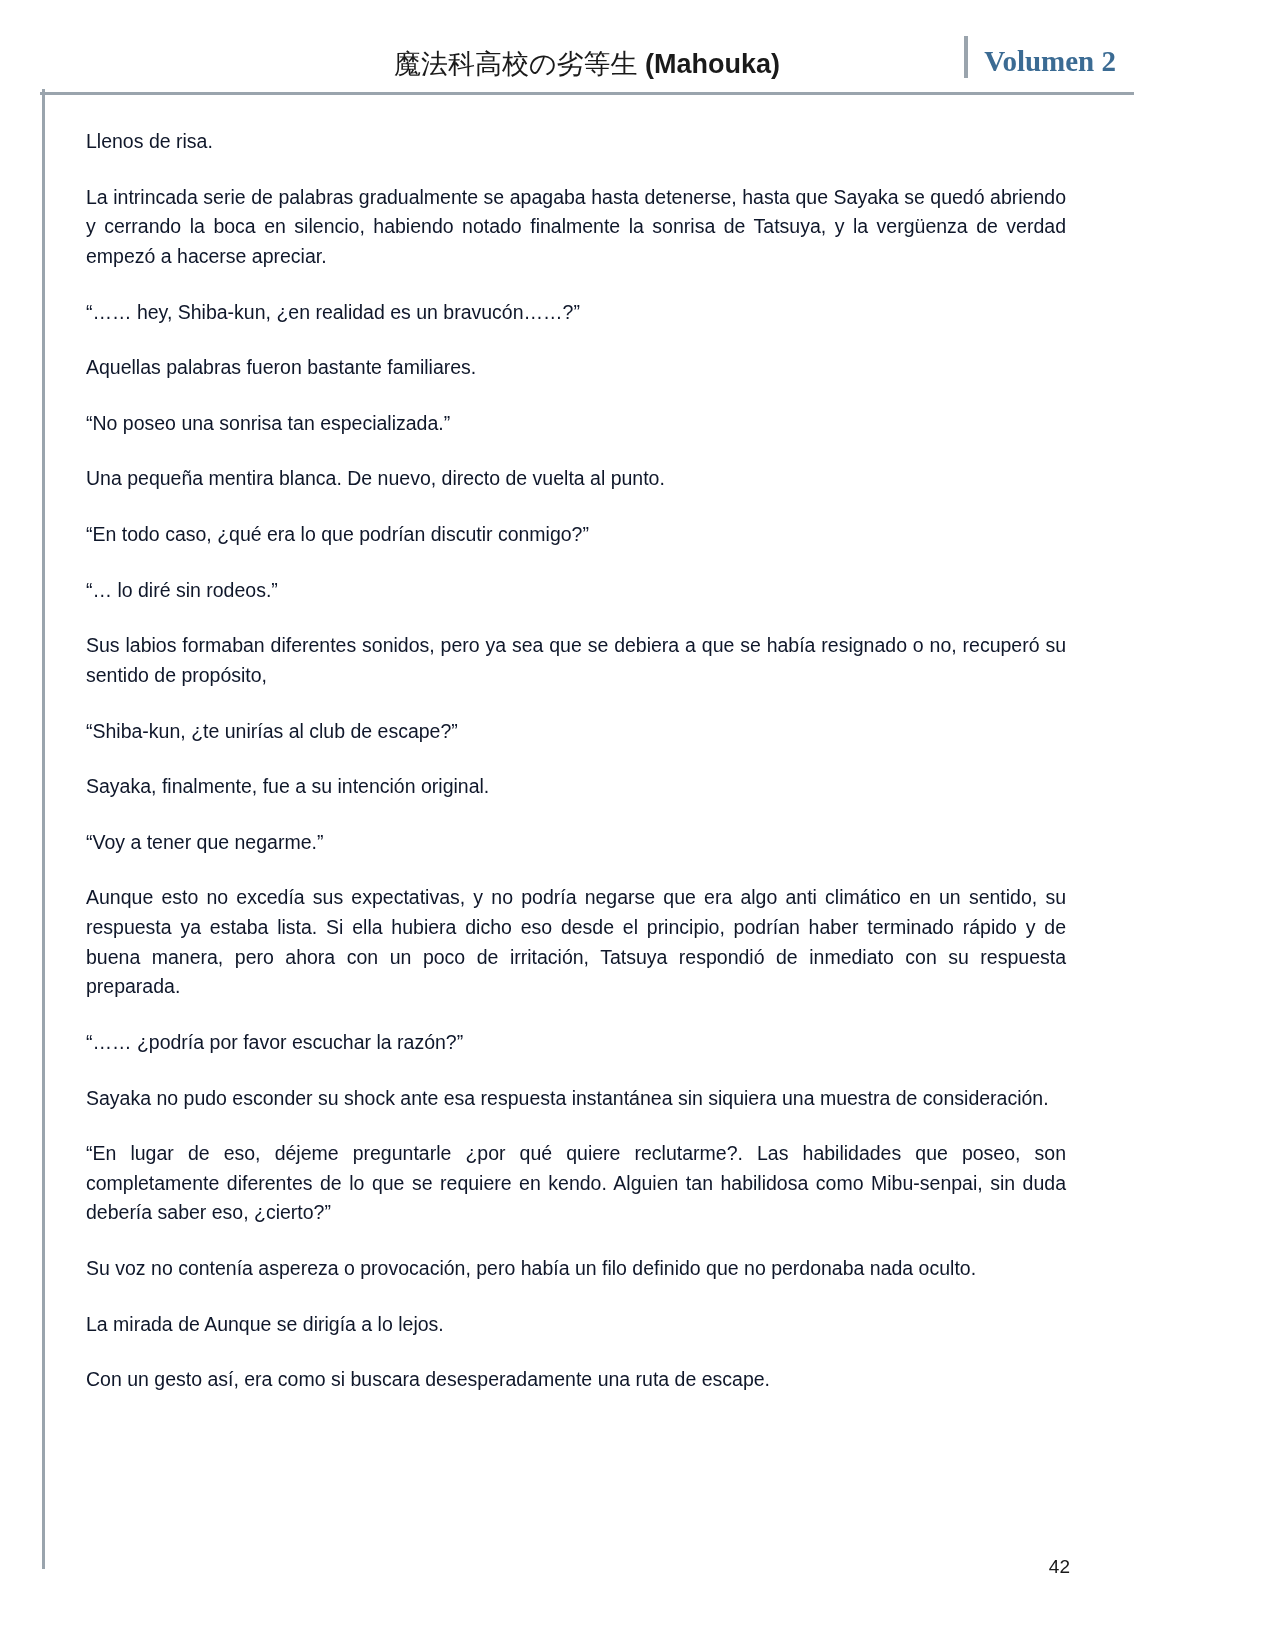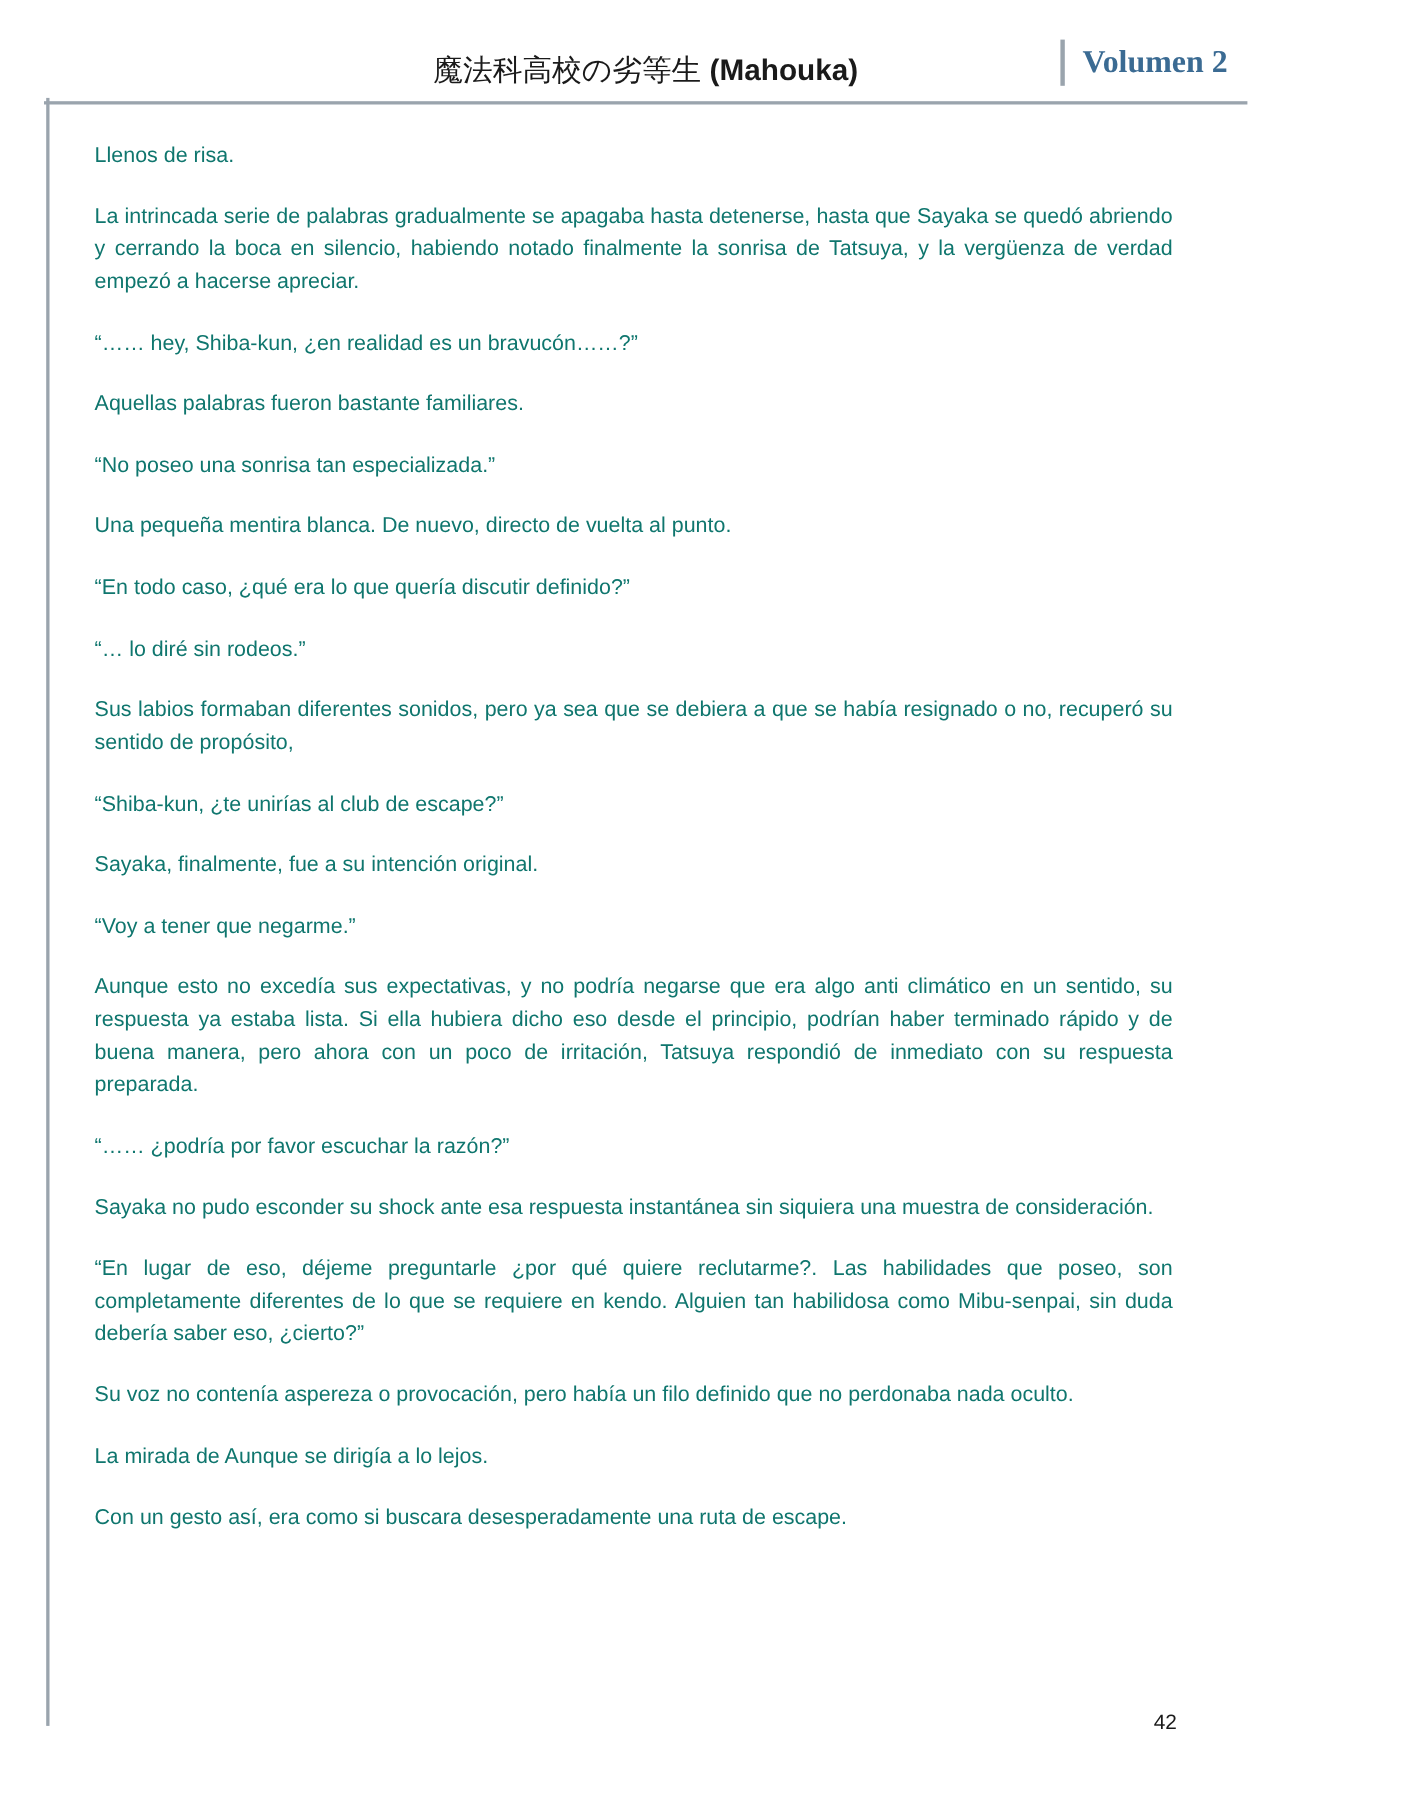--- a/index.html
+++ b/index.html
@@ -45,21 +45,21 @@
   .header-title .jp {
     font-family: "DejaVu Sans", sans-serif;
     font-weight: normal;
     font-size: 27px;
   }
   .header-right {
     position: absolute;
     right: 58px;
     bottom: 8px;
     display: flex;
-    align-items: center;
+    align-items: flex-end;
   }
   .header-sep {
     width: 4px;
     height: 42px;
     background: #9aa4ad;
     margin-right: 16px;
   }
   .header-volume {
     font-family: "Liberation Serif", serif;
     font-size: 29px;
@@ -88,21 +88,21 @@
   .content {
     padding: 32px 108px 0 86px;
     box-sizing: border-box;
   }
   .content p {
     font-size: 19.5px;
     line-height: 1.52;
     margin: 0 0 26px 0;
     text-align: justify;
     text-justify: inter-word;
-    color: #0f766e;
+    color: #0f172a;
   }
   .content p.last {
     margin-bottom: 16px;
   }
 
   
   .footer {
     position: absolute;
     right: 104px;
     bottom: 72px;
@@ -128,21 +128,21 @@
   <div class="header-rule"></div>
   <div class="left-rule"></div>
 
   <div class="content">
     <p>Llenos de risa.</p>
     <p>La intrincada serie de palabras gradualmente se apagaba hasta detenerse, hasta que Sayaka se quedó abriendo y cerrando la boca en silencio, habiendo notado finalmente la sonrisa de Tatsuya, y la vergüenza de verdad empezó a hacerse apreciar.</p>
     <p>“…… hey, Shiba-kun, ¿en realidad es un bravucón……?”</p>
     <p>Aquellas palabras fueron bastante familiares.</p>
     <p>“No poseo una sonrisa tan especializada.”</p>
     <p>Una pequeña mentira blanca. De nuevo, directo de vuelta al punto.</p>
-    <p>“En todo caso, ¿qué era lo que quería discutir definido?”</p>
+    <p>“En todo caso, ¿qué era lo que podrían discutir conmigo?”</p>
     <p>“… lo diré sin rodeos.”</p>
     <p>Sus labios formaban diferentes sonidos, pero ya sea que se debiera a que se había resignado o no, recuperó su sentido de propósito,</p>
     <p>“Shiba-kun, ¿te unirías al club de escape?”</p>
     <p>Sayaka, finalmente, fue a su intención original.</p>
     <p>“Voy a tener que negarme.”</p>
     <p>Aunque esto no excedía sus expectativas, y no podría negarse que era algo anti climático en un sentido, su respuesta ya estaba lista. Si ella hubiera dicho eso desde el principio, podrían haber terminado rápido y de buena manera, pero ahora con un poco de irritación, Tatsuya respondió de inmediato con su respuesta preparada.</p>
     <p>“…… ¿podría por favor escuchar la razón?”</p>
     <p>Sayaka no pudo esconder su shock ante esa respuesta instantánea sin siquiera una muestra de consideración.</p>
     <p>“En lugar de eso, déjeme preguntarle ¿por qué quiere reclutarme?. Las habilidades que poseo, son completamente diferentes de lo que se requiere en kendo. Alguien tan habilidosa como Mibu-senpai, sin duda debería saber eso, ¿cierto?”</p>
     <p>Su voz no contenía aspereza o provocación, pero había un filo definido que no perdonaba nada oculto.</p>

